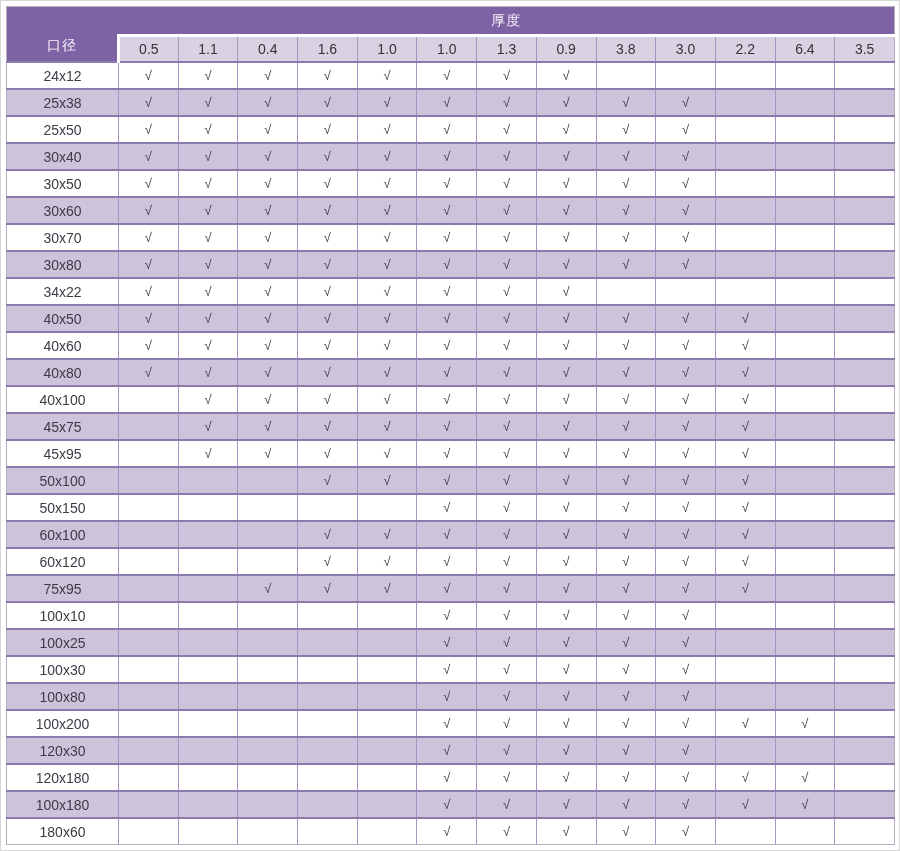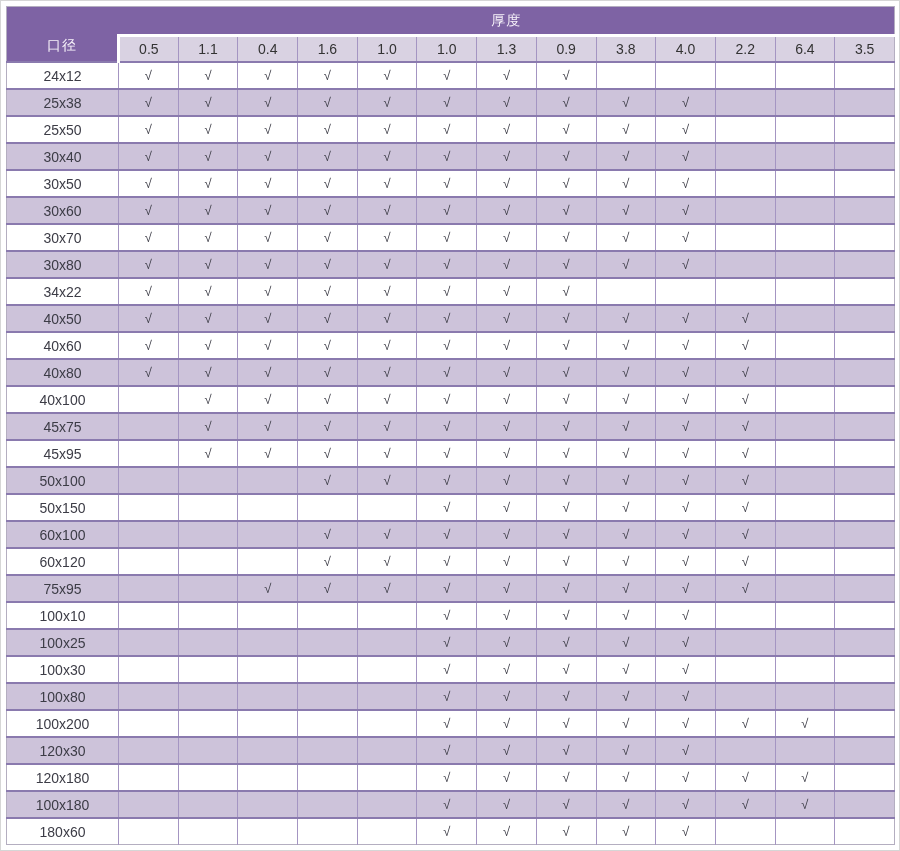--- a/index.html
+++ b/index.html
@@ -88,21 +88,21 @@
       <tr id="col-row">
           <th class="num first">0.5</th>
           <th class="num">1.1</th>
           <th class="num">0.4</th>
           <th class="num">1.6</th>
           <th class="num">1.0</th>
           <th class="num">1.0</th>
           <th class="num">1.3</th>
           <th class="num">0.9</th>
           <th class="num">3.8</th>
-          <th class="num">4.0</th>
+          <th class="num">3.0</th>
           <th class="num">2.2</th>
           <th class="num">6.4</th>
           <th class="num">3.5</th>
         </tr>
     </thead>
     <tbody id="table-body">
         <tr>
           <td class="caliber">24x12</td>
           <td class="check">√</td>
           <td class="check">√</td>

